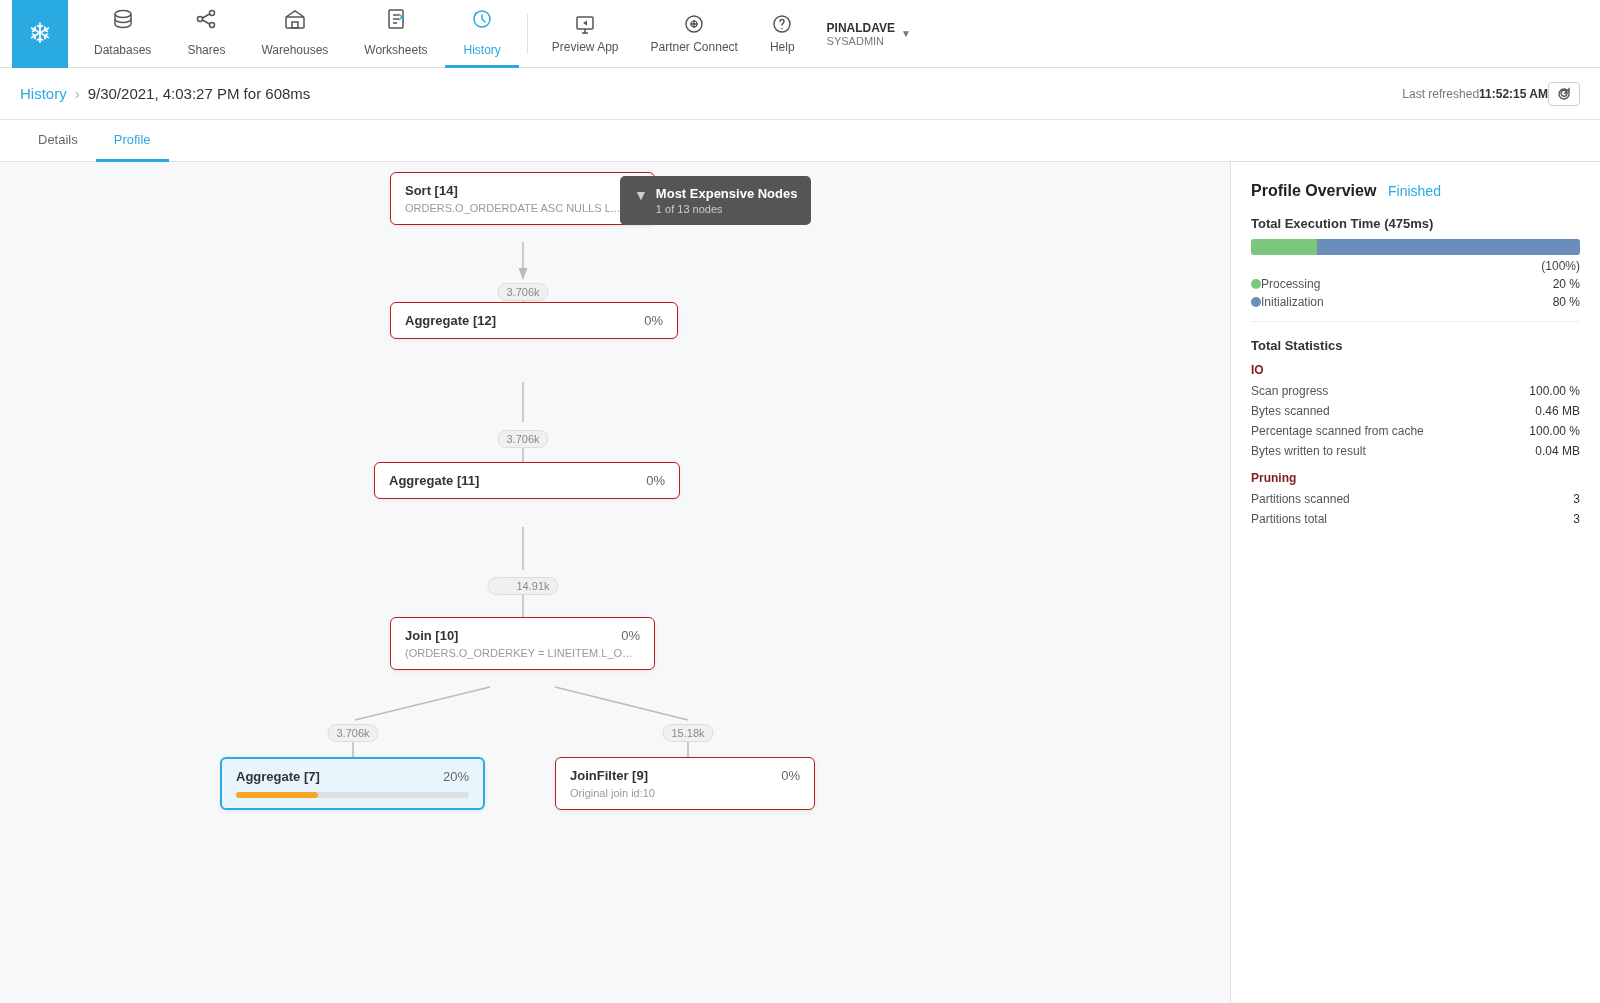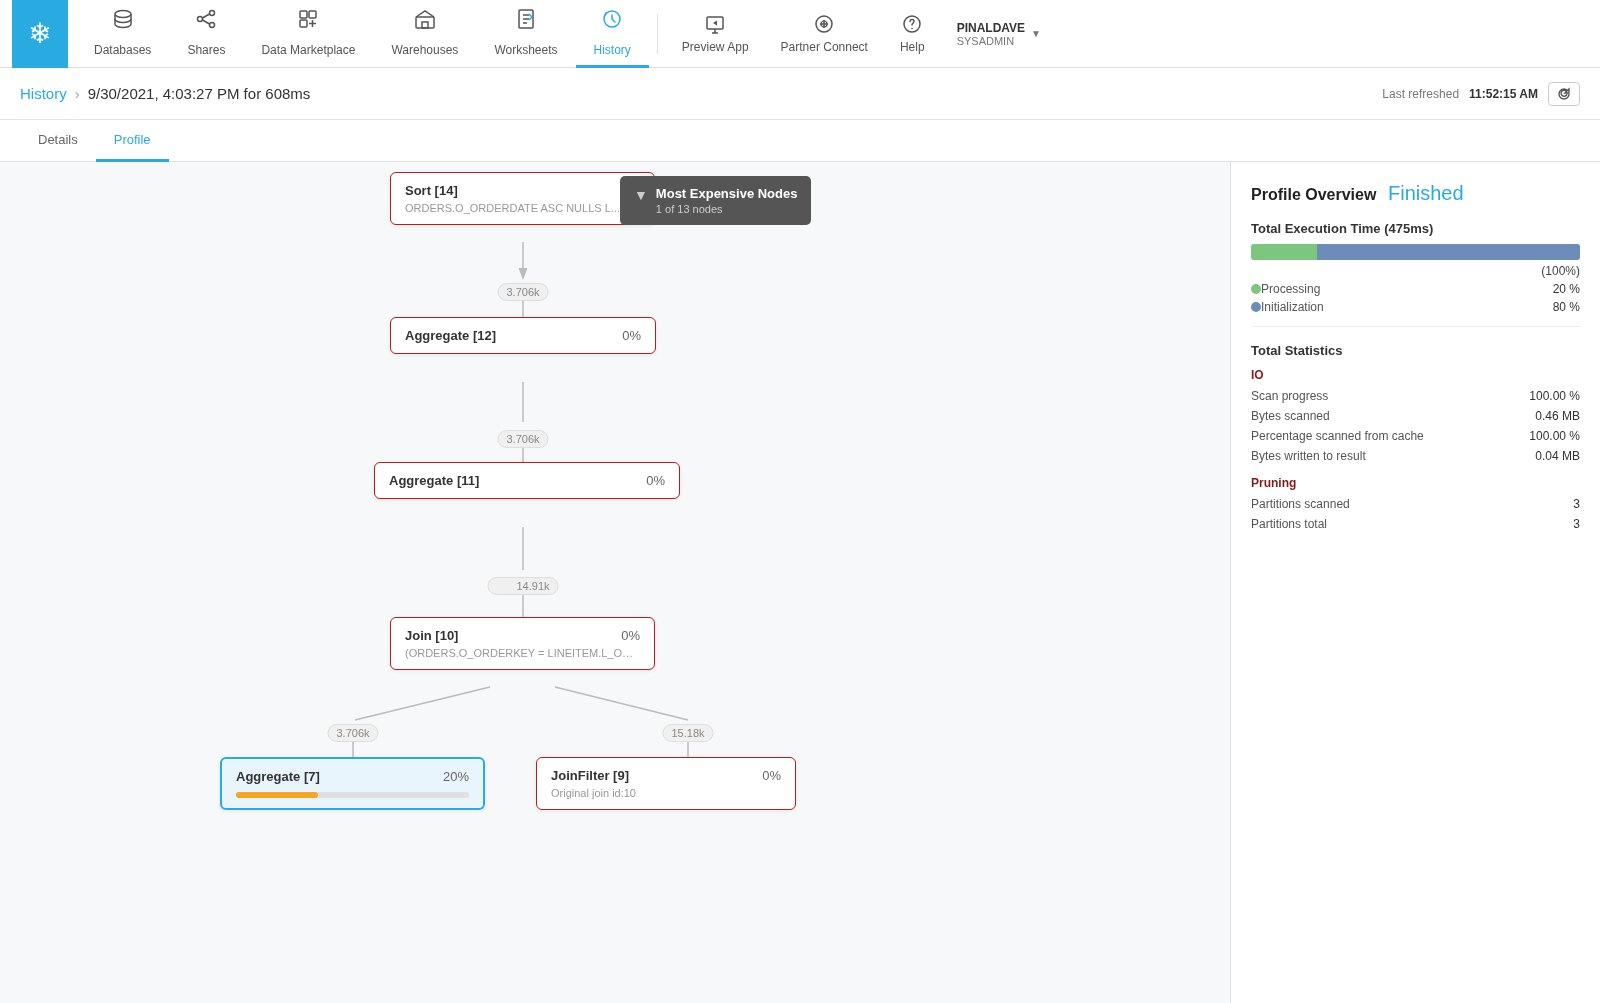--- a/index.html
+++ b/index.html
@@ -41,21 +41,21 @@
     
     .breadcrumb-bar {
       display: flex; align-items: center; justify-content: space-between;
       background: #fff; padding: 0 20px; height: 52px;
       border-bottom: 1px solid #e5e5e5;
     }
     .breadcrumb { display: flex; align-items: center; gap: 8px; font-size: 15px; color: #444; }
     .breadcrumb .crumb-link { color: #29aae1; cursor: pointer; font-size: 15px; }
     .breadcrumb .separator { color: #aaa; }
     .breadcrumb .crumb-current { color: #333; font-weight: 500; }
-    .refresh-area { display: flex; align-items: center; gap: 10px; color: #777; font-size: 12px; }
+    .refresh-area { display: flex; align-items: center; color: #777; font-size: 12px; }
     .refresh-btn {
       border: 1px solid #ccc; background: #fff; border-radius: 4px; padding: 4px 8px;
       cursor: pointer; display: flex; align-items: center; justify-content: center;
     }
 
     
     .tabs-bar {
       display: flex; align-items: center; background: #fff;
       border-bottom: 1px solid #e0e0e0; padding: 0 20px;
     }
@@ -103,21 +103,21 @@
     .tooltip-arrow { color: #ccc; font-size: 14px; margin-top: 1px; }
     .tooltip-title { font-weight: 600; font-size: 13px; margin-bottom: 2px; }
     .tooltip-sub { font-size: 11px; color: #ccc; }
 
     
     .right-panel {
       width: 370px; background: #fff; border-left: 1px solid #e0e0e0;
       padding: 20px; overflow-y: auto; flex-shrink: 0;
     }
     .panel-title { font-size: 16px; font-weight: 600; color: #222; display: inline; }
-    .panel-status { font-size: 20px; color: #29aae1; margin-left: 8px; font-weight: 400; }
+    .panel-status { font-size: 14px; color: #29aae1; margin-left: 8px; font-weight: 400; }
     .section-title { font-size: 13px; font-weight: 600; color: #333; margin: 16px 0 8px; }
     .progress-bar-container { background: #e0e0e0; border-radius: 3px; height: 14px; margin: 8px 0 4px; overflow: hidden; }
     .legend-item { display: flex; align-items: center; margin: 4px 0; font-size: 12px; color: #555; }
     .legend-dot { width: 10px; height: 10px; border-radius: 50%; flex-shrink: 0; }
     .legend-value { margin-left: auto; color: #333; }
     .stat-row { display: flex; justify-content: space-between; font-size: 12px; color: #555; padding: 3px 0; }
     .stat-row .stat-val { color: #333; font-weight: 500; }
     .stat-section-label { font-size: 12px; color: #7f1d1d; margin: 10px 0 4px; font-weight: 600; }
     hr.divider { border: none; border-top: 1px solid #eee; margin: 12px 0; }
   </style>
@@ -147,31 +147,20 @@
             <circle cx="17" cy="5" r="2.5" stroke="#555" stroke-width="1.5"></circle>
             <circle cx="17" cy="17" r="2.5" stroke="#555" stroke-width="1.5"></circle>
             <path d="M7.5 10L14.5 6M7.5 12L14.5 16" stroke="#555" stroke-width="1.5"></path>
           </svg>
       </span>
       <span>Shares</span>
     </div>
     <div class="nav-item">
       <span class="nav-icon">
         <svg width="22" height="22" viewBox="0 0 22 22" fill="none">
-            <rect x="3" y="3" width="7" height="7" rx="1" stroke="#555" stroke-width="1.5"></rect>
-            <rect x="12" y="3" width="7" height="7" rx="1" stroke="#555" stroke-width="1.5"></rect>
-            <rect x="3" y="12" width="7" height="7" rx="1" stroke="#555" stroke-width="1.5"></rect>
-            <path d="M15.5 12v7M12 15.5h7" stroke="#555" stroke-width="1.5"></path>
-          </svg>
-      </span>
-      <span>Data Marketplace</span>
-    </div>
-    <div class="nav-item">
-      <span class="nav-icon">
-        <svg width="22" height="22" viewBox="0 0 22 22" fill="none">
             <rect x="2" y="9" width="18" height="11" rx="1" stroke="#555" stroke-width="1.5"></rect>
             <path d="M2 9l9-6 9 6" stroke="#555" stroke-width="1.5"></path>
             <rect x="8" y="14" width="6" height="6" stroke="#555" stroke-width="1.5"></rect>
           </svg>
       </span>
       <span>Warehouses</span>
     </div>
     <div class="nav-item">
       <span class="nav-icon">
         <svg width="22" height="22" viewBox="0 0 22 22" fill="none">
@@ -288,21 +277,21 @@
     <div class="node" style="left:390px;top:10px;width:265px;">
       <div class="node-header">
         <span>Sort [14]</span>
         <span class="node-pct"></span>
       </div>
       <div class="node-sub">ORDERS.O_ORDERDATE ASC NULLS L...</div>
     </div>
 
     <div class="connector-label" style="left:523px;top:130px;">3.706k</div>
 
-    <div class="node" style="left:390px;top:155px;width:266px;">
+    <div class="node" style="left:390px;top:140px;width:288px;">
       <div class="node-header">
         <span>Aggregate [12]</span>
         <span class="node-pct">0%</span>
       </div>
     </div>
 
     <div class="connector-label" style="left:523px;top:277px;">3.706k</div>
 
     <div class="node" style="left:374px;top:300px;width:306px;">
       <div class="node-header">
@@ -328,21 +317,21 @@
     <div class="node selected" style="left:220px;top:595px;width:265px;">
       <div class="node-header">
         <span>Aggregate [7]</span>
         <span class="node-pct">20%</span>
       </div>
       <div class="node-progress">
         <div class="node-progress-bar" style="width:35%;background:#f5a623;"></div>
       </div>
     </div>
 
-    <div class="node" style="left:536px;top:595px;width:228px;">
+    <div class="node" style="left:555px;top:595px;width:228px;">
       <div class="node-header">
         <span>JoinFilter [9]</span>
         <span class="node-pct">0%</span>
       </div>
       <div class="node-sub">Original join id:10</div>
     </div>
 
     <div class="tooltip-box" style="left:620px;top:14px;">
       <span class="tooltip-arrow">▼</span>
       <div>

